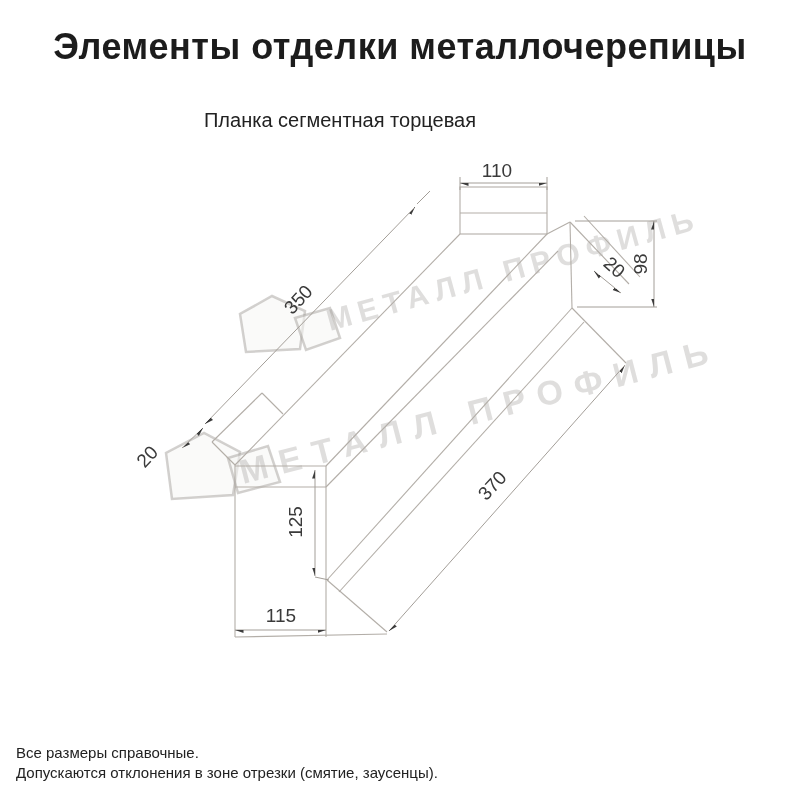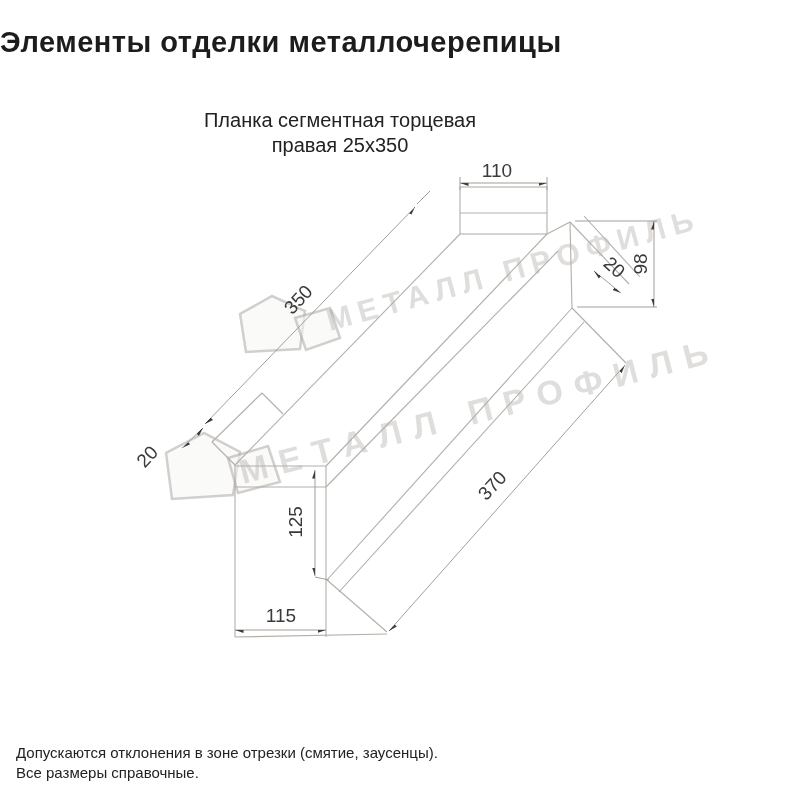--- a/index.html
+++ b/index.html
@@ -1,39 +1,38 @@
 <!DOCTYPE html>
 <html><head>
 <meta charset="utf-8">
 <style>
   html,body{margin:0;padding:0;background:#ffffff;}
   #page{position:relative;width:800px;height:800px;background:#ffffff;overflow:hidden;
         font-family:"Liberation Sans","DejaVu Sans",sans-serif;}
-  #title{position:absolute;left:0;top:26px;width:800px;
-         font-size:29px;font-weight:bold;color:#1c1c1c;letter-spacing:0.5px;}
+  #title{position:absolute;left:0;top:26px;width:800px;text-align:center;
+         font-size:36px;font-weight:bold;color:#1c1c1c;letter-spacing:0.5px;}
   #subtitle{position:absolute;left:0;top:108px;width:680px;text-align:center;
             font-size:20px;font-weight:400;color:#222;line-height:25px;}
   #footer{position:absolute;left:16px;top:743px;font-size:15px;color:#222;line-height:20px;}
   svg{position:absolute;left:0;top:0;}
   .ln{stroke:#b3aeA8;stroke-width:1.1;fill:none;}
   .dl{stroke:#a39e98;stroke-width:1;fill:none;}
   .dt{font-family:"Liberation Sans","DejaVu Sans",sans-serif;font-size:19px;fill:#3a3a3a;}
   .wmt{font-family:"Liberation Sans","DejaVu Sans",sans-serif;font-weight:bold;}
   .wmshape{fill:rgba(246,245,244,0.55);stroke:rgba(158,154,148,0.45);stroke-width:2.5;}
 </style>
 </head>
 <body>
 
 <div id="page">
 
   <div id="title">Элементы отделки металлочерепицы</div>
 
   <div id="subtitle">
     <div>Планка сегментная торцевая</div>
-    <div>правая 25x350</div>
   </div>
 
   <svg width="800" height="800" viewBox="0 0 800 800">
     <defs>
       <marker id="aS" markerWidth="10" markerHeight="8" refX="0" refY="0" orient="auto" markerUnits="userSpaceOnUse">
         <path d="M8.5,-2.9 L0,0 L8.5,2.9 Z" fill="#3d3d3d"></path>
       </marker>
       <marker id="aE" markerWidth="10" markerHeight="8" refX="8.5" refY="0" orient="auto" markerUnits="userSpaceOnUse">
         <path d="M0,-2.9 L8.5,0 L0,2.9 Z" fill="#3d3d3d"></path>
       </marker>
@@ -102,17 +101,17 @@
 
       <line class="dl" x1="235" y1="630" x2="326" y2="630" marker-start="url(#aS)" marker-end="url(#aE)"></line>
       <text class="dt" x="281" y="622" text-anchor="middle">115</text>
 
       <line class="dl" x1="389" y1="631" x2="625" y2="365" marker-start="url(#aS)" marker-end="url(#aE)"></line>
       <text class="dt" x="0" y="0" transform="translate(497,490) rotate(-47)" text-anchor="middle">370</text>
     </g>
   </svg>
 
   <div id="footer">
+    <div>Все размеры справочные.</div>
     <div>Допускаются отклонения в зоне отрезки (смятие, заусенцы).</div>
-    <div>Все размеры справочные.</div>
   </div>
 
 </div>
 
 </body></html>

